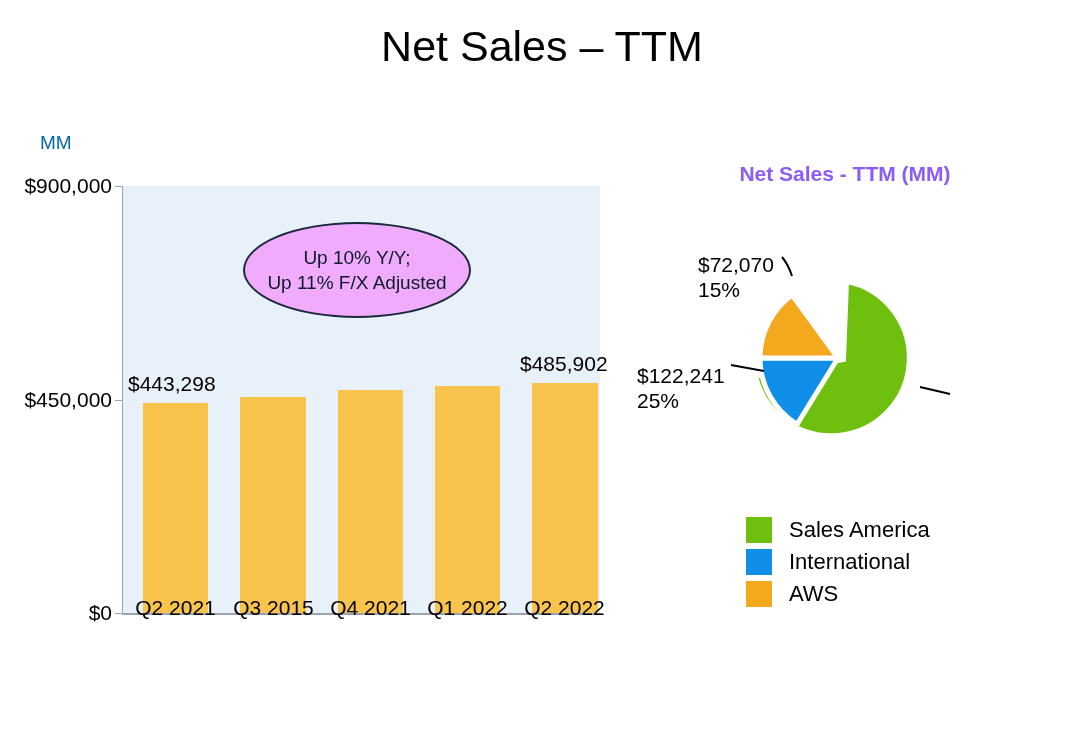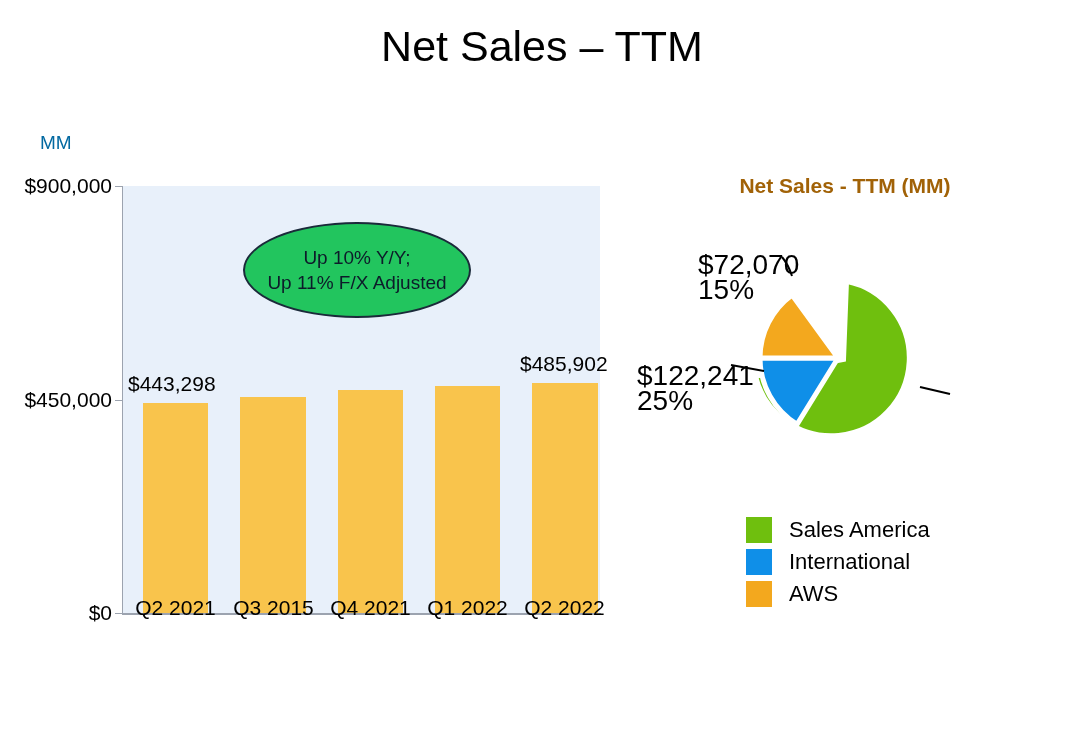--- a/index.html
+++ b/index.html
@@ -111,21 +111,21 @@
   }
 
   
   #callout {
     position: absolute;
     left: 243px;
     top: 222px;
     width: 228px;
     height: 96px;
     border-radius: 50%;
-    background: #22c55e;
+    background: #f0abfc;
     border: 2px solid #1b2a3a;
     display: flex;
     flex-direction: column;
     align-items: center;
     justify-content: center;
     box-sizing: border-box;
   }
   #callout div {
     font-size: 19px;
     line-height: 25px;
@@ -137,36 +137,36 @@
   #pie-chart {
     position: absolute;
     left: 630px;
     top: 160px;
     width: 454px;
     height: 480px;
   }
   #pie-title {
     position: absolute;
     left: 0;
-    top: 14px;
+    top: 2px;
     width: 430px;
     text-align: center;
     font-size: 21px;
     font-weight: bold;
-    color: #a16207;
+    color: #8b5cf6;
     white-space: nowrap;
   }
   #pie-svg {
     position: absolute;
     left: 0;
     top: 0;
   }
   .pie-label {
     position: absolute;
-    font-size: 28px;
+    font-size: 21px;
     line-height: 25px;
     color: #000000;
     white-space: nowrap;
   }
   #pie-label-aws      { left: 68px;  top: 92px;  text-align: left; }
   #pie-label-intl     { left: 7px;   top: 203px; text-align: left; }
   #pie-label-na       { left: 324px; top: 222px; text-align: left; }
 
   
   #legend {

